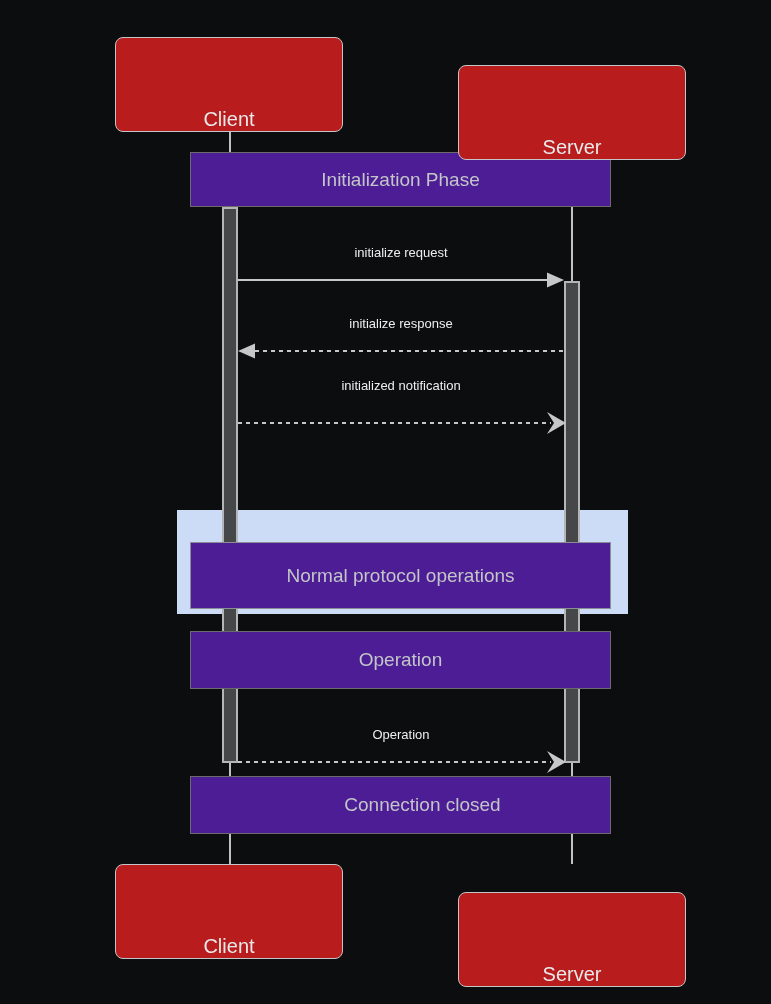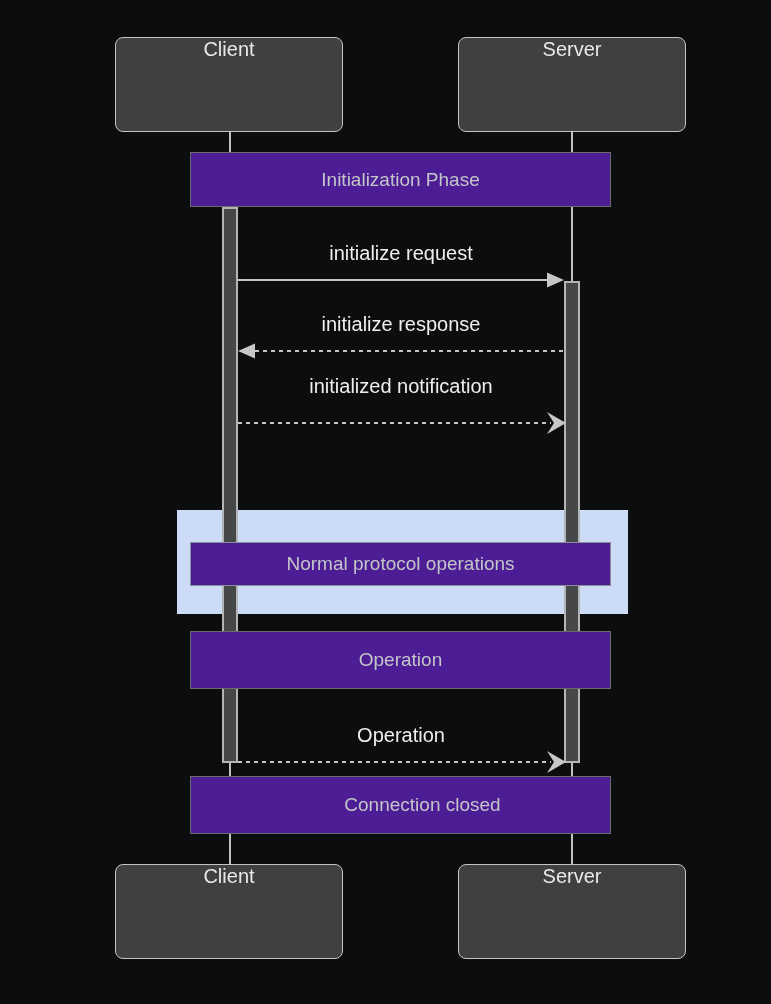--- a/index.html
+++ b/index.html
@@ -60,63 +60,63 @@
     border: 1px solid #6b6b6b;
     color: #c3c5c8;
     font-size: 19px;
     display: flex;
     align-items: center;
     justify-content: center;
     z-index: 4;
   }
   .band.initialization  { top: 152px; height: 55px; }
   .band.operation       { top: 441px; height: 55px; }
-  .band.normal-ops      { top: 542px; height: 44px; border-color: #8a8f96; }
+  .band.normal-ops      { top: 542px; height: 67px; border-color: #8a8f96; }
   .band.shutdown        { top: 631px; height: 58px; }
   .band.connection      { top: 776px; height: 58px; padding-left: 44px; }
 
   
   .actor {
     position: absolute;
     width: 228px;
     height: 95px;
     box-sizing: border-box;
-    background: #404040;
+    background: #b91c1c;
     border: 1.5px solid #c3c5c7;
     border-radius: 8px;
     color: #e8e9ea;
     font-size: 20px;
     display: flex;
-    align-items: flex-start;
+    align-items: flex-end;
     justify-content: center;
     z-index: 4;
   }
   .actor.client { left: 115px; }
-  .actor.server { left: 458px; }
+  .actor.server { left: 458px; margin-top: 28px; }
   .actor.top    { top: 37px; }
   .actor.bottom { top: 864px; }
 
   
   svg.arrows {
     position: absolute;
     left: 0; top: 0;
     z-index: 5;
   }
   svg.arrows line { stroke: #c6c7c9; stroke-width: 2; }
   svg.arrows .dashed { stroke-dasharray: 4 4; }
   svg.arrows .head { fill: #c6c7c9; stroke: none; }
 
   
   .msg {
     position: absolute;
     left: 201px;
     width: 400px;
     text-align: center;
     color: #eeeeee;
-    font-size: 20px;
+    font-size: 13px;
     line-height: 26px;
     z-index: 6;
   }
   .msg.m1 { top: 240px; }
   .msg.m2 { top: 311px; }
   .msg.m3 { top: 373px; }
   .msg.m4 { top: 722px; }
 </style>
 </head>
 <body>

